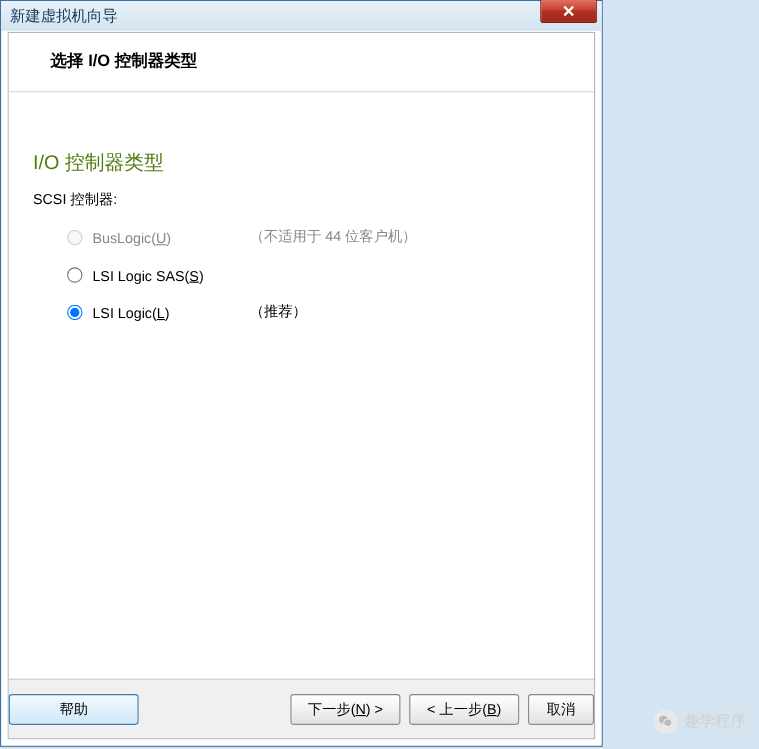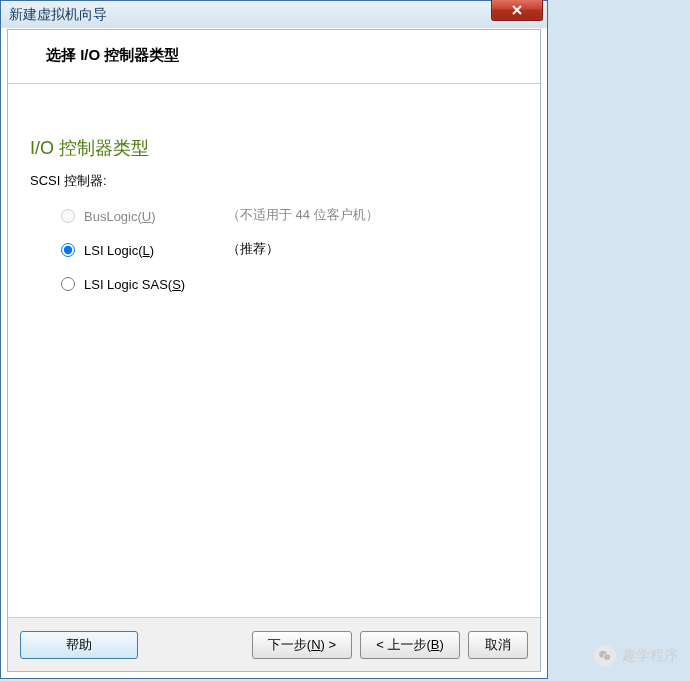--- a/index.html
+++ b/index.html
@@ -139,21 +139,21 @@
     }
     .underline {
       text-decoration: underline;
     }
     .footer-section {
       height: 54px;
       border-top: 1px solid #cccccc;
       background: #f0f0f0;
       display: flex;
       align-items: center;
-      padding: 0 12px;
+      padding: 0 0;
     }
     .btn {
       height: 28px;
       padding: 0 14px;
       border: 1px solid #8a8a8a;
       border-radius: 3px;
       background: linear-gradient(to bottom, #ffffff, #e2e2e2);
       font-size: 13px;
       color: #000;
       cursor: pointer;
@@ -229,36 +229,36 @@
           <input type="radio" name="scsi" disabled="" style="">
         </span>
         <span class="radio-label disabled">
           <span>BusLogic(</span><span class="underline">U</span><span>)</span>
         </span>
         <span class="radio-note disabled">（不适用于 44 位客户机）</span>
       </div>
 
       <div class="radio-row">
         <span class="radio-wrap">
+          <input type="radio" name="scsi" style="">
+        </span>
+        <span class="radio-label">
+          <span>LSI Logic SAS(</span><span class="underline">S</span><span>)</span>
+        </span>
+        <span class="radio-note"></span>
+      </div>
+
+      <div class="radio-row">
+        <span class="radio-wrap">
           <input type="radio" name="scsi" checked="" style="">
         </span>
         <span class="radio-label">
           <span>LSI Logic(</span><span class="underline">L</span><span>)</span>
         </span>
         <span class="radio-note">（推荐）</span>
-      </div>
-
-      <div class="radio-row">
-        <span class="radio-wrap">
-          <input type="radio" name="scsi" style="">
-        </span>
-        <span class="radio-label">
-          <span>LSI Logic SAS(</span><span class="underline">S</span><span>)</span>
-        </span>
-        <span class="radio-note"></span>
       </div>
     </div>
 
     <div class="footer-section">
       <button class="btn help">帮助</button>
       <div class="spacer"></div>
       <div class="btn-group">
         <button class="btn">
           <span>下一步(</span>
             <span class="underline">N</span>

